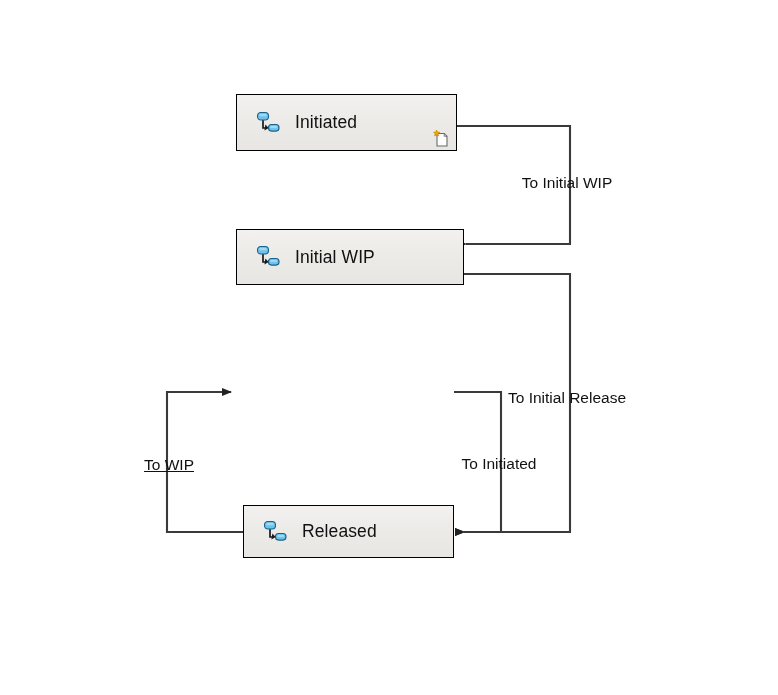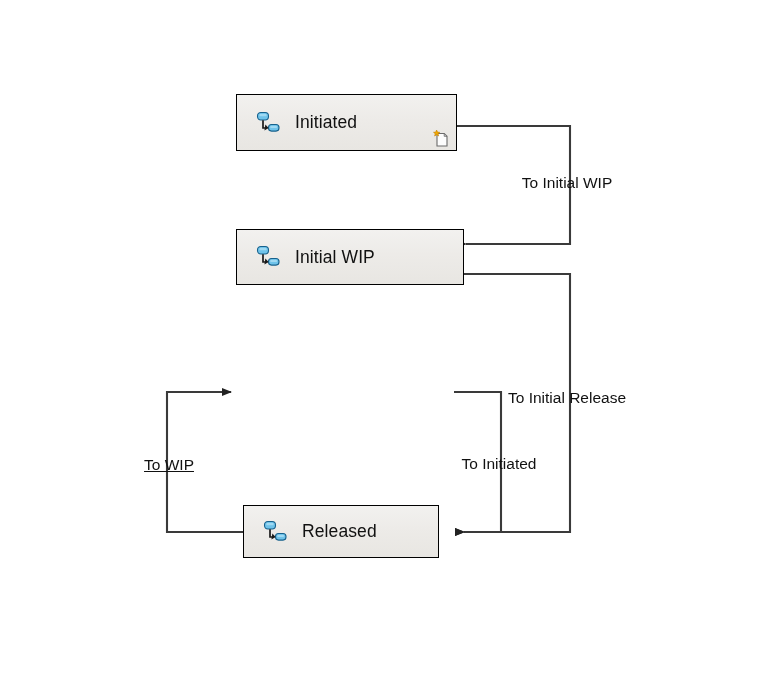--- a/index.html
+++ b/index.html
@@ -127,21 +127,21 @@
         <rect x="13.5" y="14.5" width="10.5" height="6.6" rx="3" ry="3" fill="#6fc3ea" stroke="#17618c" stroke-width="1.1"></rect>
         <rect x="15.1" y="15.9" width="7" height="2" rx="1" ry="1" fill="#a9ddf3" opacity="0.85"></rect>
         <path d="M 8 10.2 L 8 18 L 12.3 18" fill="none" stroke="#1a1a1a" stroke-width="1.7"></path>
         <path d="M 10.4 14.6 L 13.6 18 L 9.4 20.4 Z" fill="#1a1a1a"></path>
       </svg>
     </span>
     <span class="node-label">Initial WIP</span>
   </div>
 
 
-  <div class="state-node" style="left: 243px; top: 501px; width: 196px; height: 53px;">
+  <div class="state-node" style="left: 243px; top: 501px; width: 211px; height: 53px;">
     <span class="node-icon">
       <svg viewBox="0 0 26 26" width="26" height="26" xmlns="http://www.w3.org/2000/svg">
         <rect x="2.5" y="2.5" width="11" height="7.5" rx="3.4" ry="3.4" fill="#6fc3ea" stroke="#17618c" stroke-width="1.1"></rect>
         <rect x="4.3" y="4.1" width="7.4" height="2.2" rx="1.1" ry="1.1" fill="#a9ddf3" opacity="0.85"></rect>
         <rect x="13.5" y="14.5" width="10.5" height="6.6" rx="3" ry="3" fill="#6fc3ea" stroke="#17618c" stroke-width="1.1"></rect>
         <rect x="15.1" y="15.9" width="7" height="2" rx="1" ry="1" fill="#a9ddf3" opacity="0.85"></rect>
         <path d="M 8 10.2 L 8 18 L 12.3 18" fill="none" stroke="#1a1a1a" stroke-width="1.7"></path>
         <path d="M 10.4 14.6 L 13.6 18 L 9.4 20.4 Z" fill="#1a1a1a"></path>
       </svg>
     </span>

